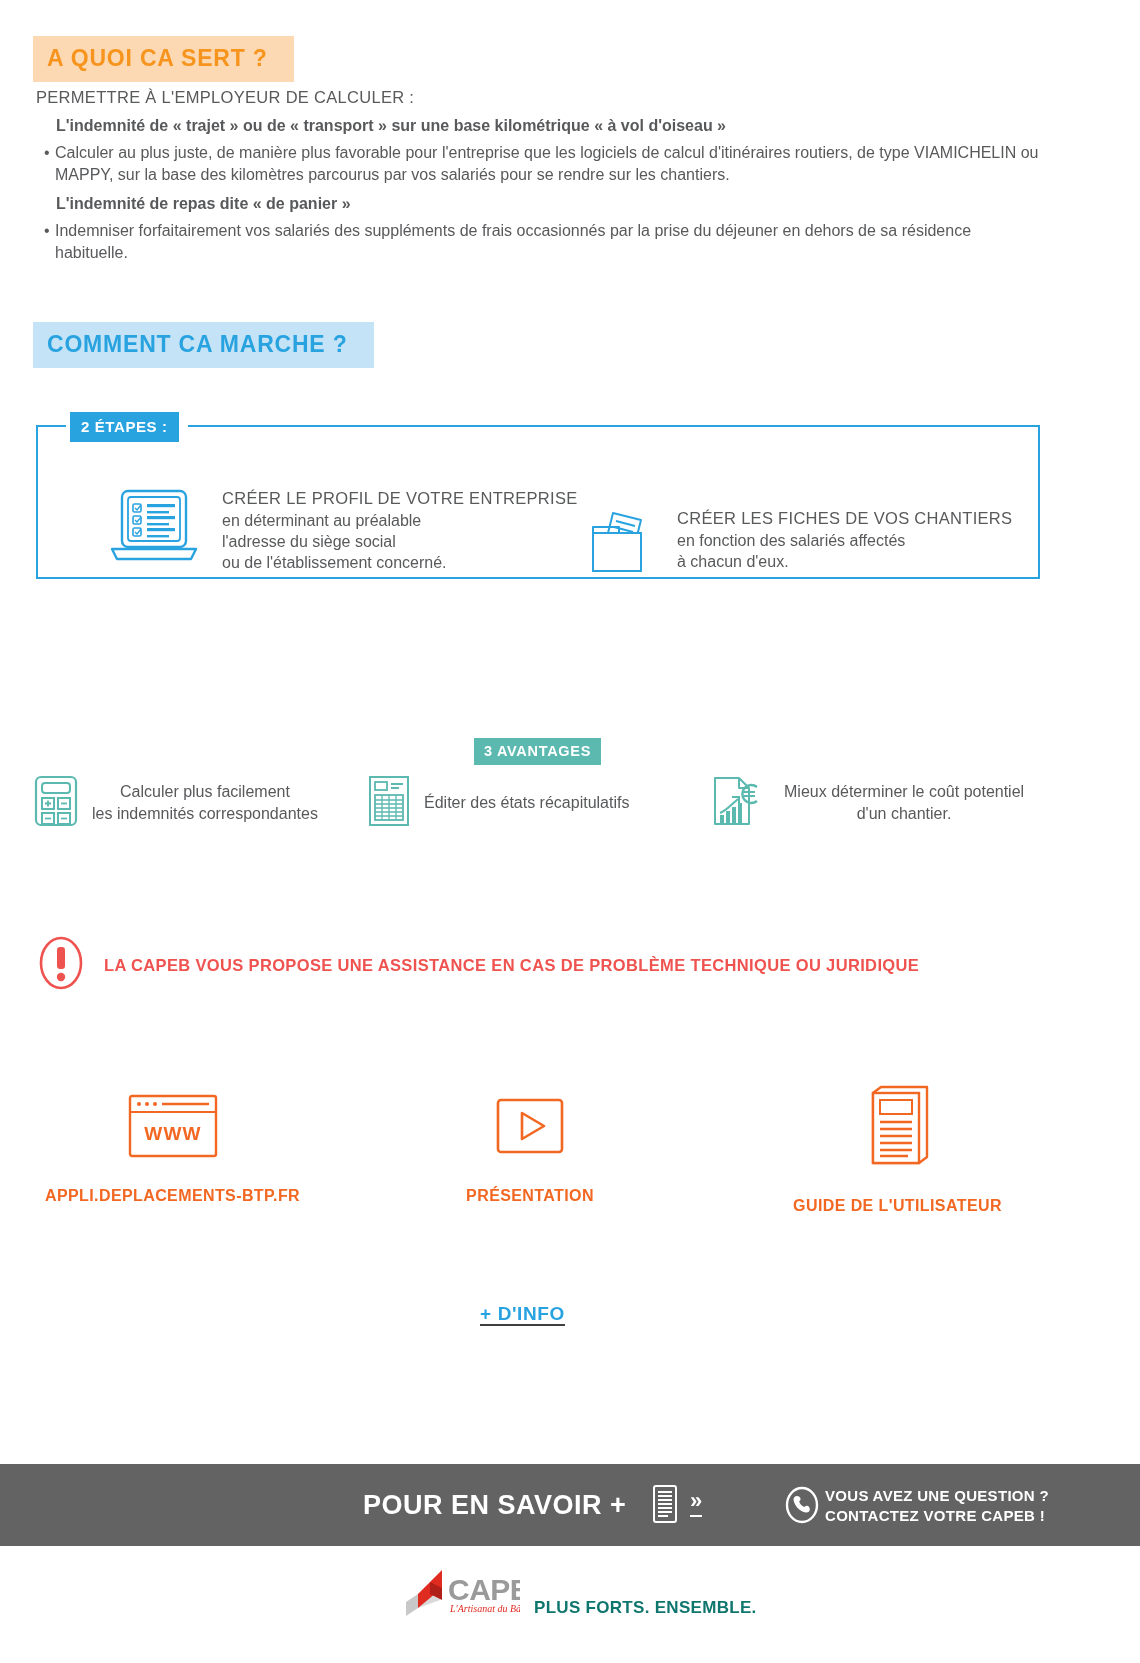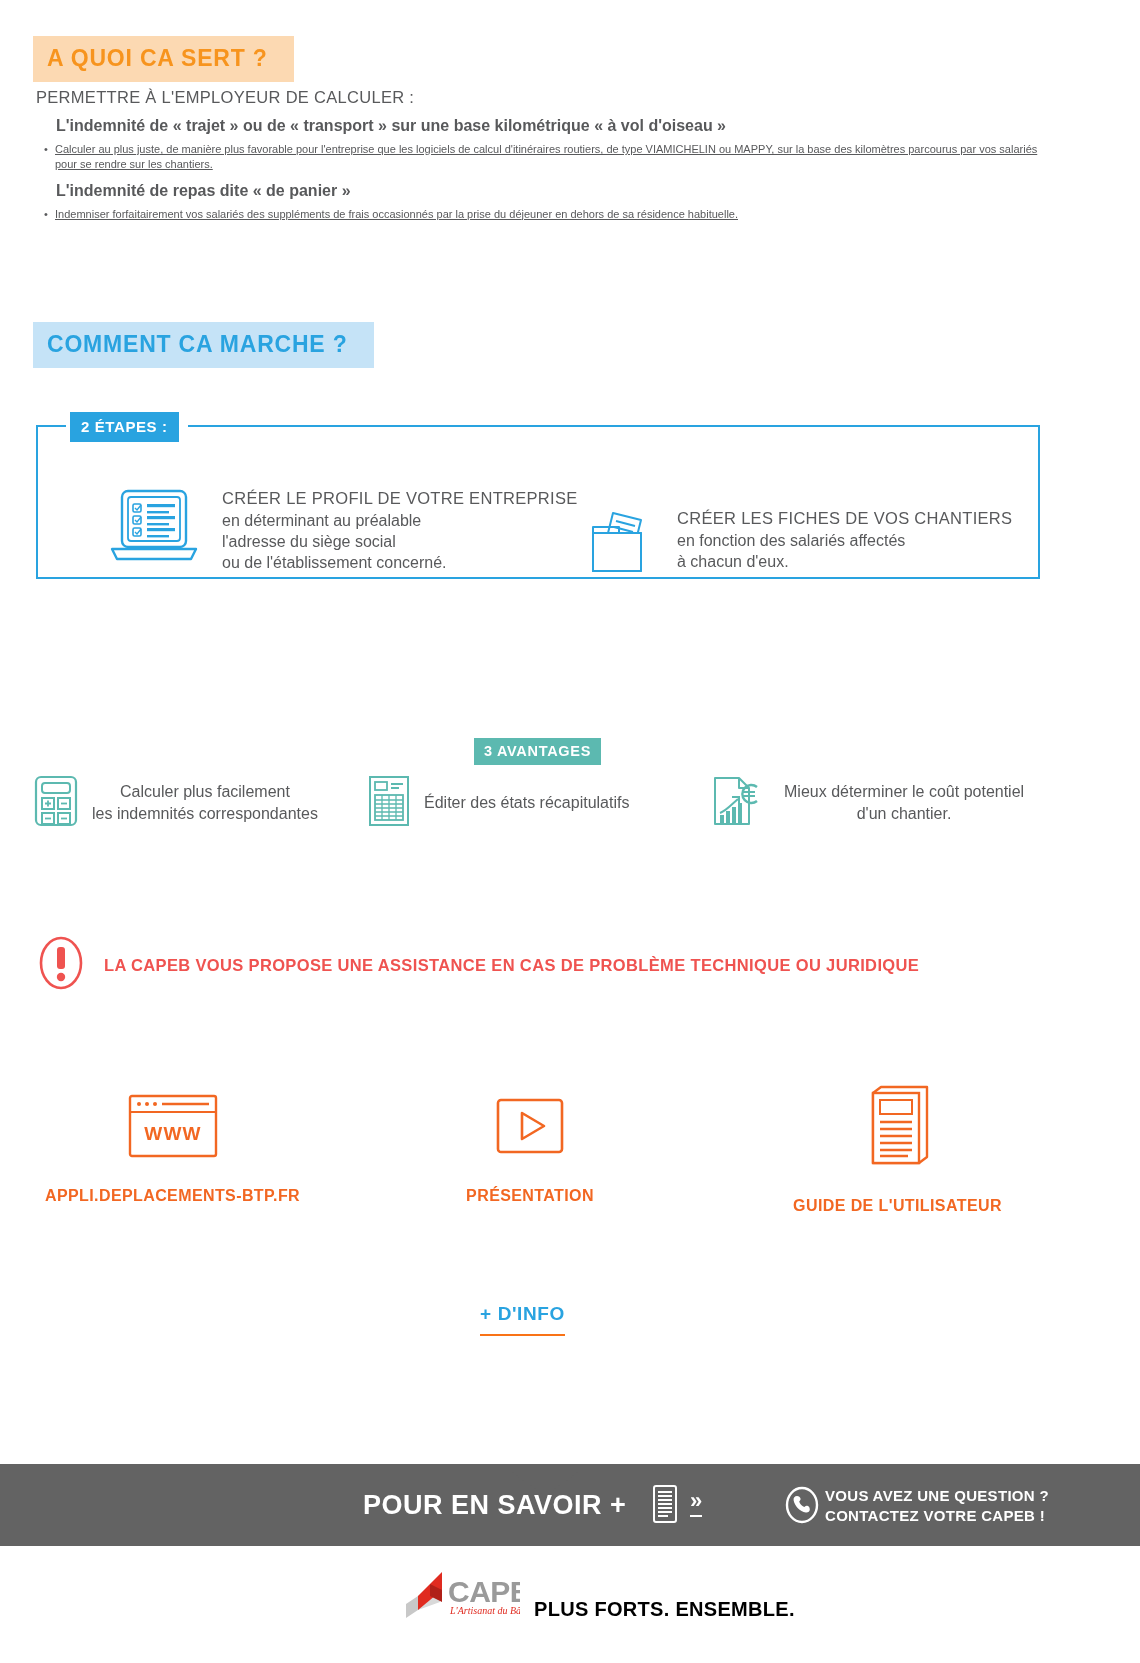--- a/index.html
+++ b/index.html
@@ -33,27 +33,26 @@
     color: #58595b;
     margin-bottom: 10px;
   }
   .intro-sub {
     font-size: 16px;
     font-weight: bold;
     color: #58595b;
     margin: 10px 0 7px 20px;
   }
   .intro-bullet {
-    font-size: 11px;
+    font-size: 16px;
     color: #58595b;
     line-height: 1.35;
     margin-left: 8px;
     padding-left: 11px;
     position: relative;
-    text-decoration: underline;
   }
   .intro-bullet::before {
     content: "\2022";
     position: absolute;
     left: 0; top: 0;
   }
 
   
   #howto-title { position: absolute; left: 33px; top: 322px; }
 
@@ -150,22 +149,22 @@
     position: absolute;
     left: 0; top: 1303px;
     width: 1045px;
     text-align: center;
   }
   #dinfo span {
     color: #29a3e0;
     font-size: 19px;
     font-weight: bold;
     letter-spacing: 0.6px;
-    border-bottom: 2px solid #f97316;
-    padding-bottom: 10px;
+    border-bottom: 2px solid #404040;
+    padding-bottom: 0;
   }
 
   
   #footer {
     position: absolute;
     left: 0; top: 1464px;
     width: 1140px; height: 82px;
     background: #636363;
     display: flex;
     align-items: center;
@@ -206,22 +205,22 @@
     width: 0; height: 0;
     border-left: 36px solid transparent;
     border-right: 36px solid transparent;
     border-top: 26px solid #636363;
   }
 
   
   #logo { position: absolute; left: 400px; top: 1566px; display: flex; align-items: center; }
   #logo-tag {
     margin-left: 14px;
-    color: #000000;
-    font-size: 20px;
+    color: #0f766e;
+    font-size: 17px;
     font-weight: bold;
     letter-spacing: 0.3px;
     margin-top: 32px;
   }
 </style>
 </head>
 <body>
 
 <div class="page">
 

